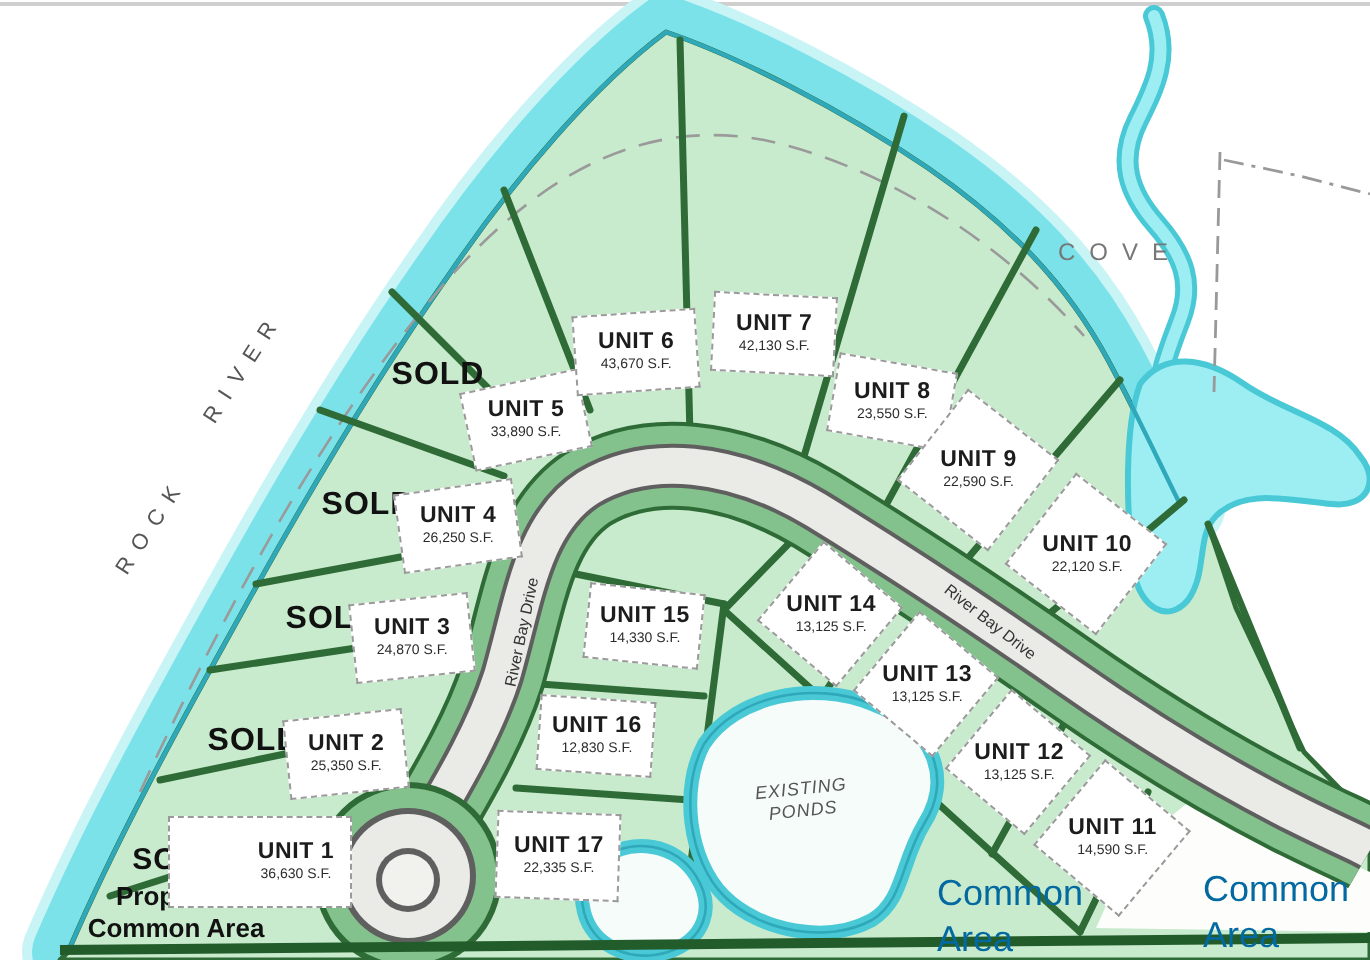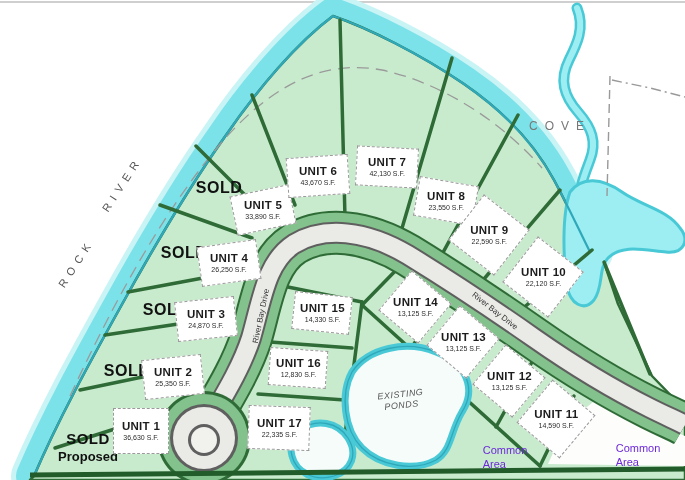--- a/index.html
+++ b/index.html
@@ -19,21 +19,21 @@
   .unit-sf{font-size:7px;color:#2b2b2b;margin-top:1px;}
   .sold{font-size:16px;font-weight:700;color:#111;letter-spacing:.5px;}
   .proposed-block{text-align:center;color:#111;line-height:1.25;}
   .proposed-block .l1{font-size:15px;font-weight:700;letter-spacing:.5px;}
   .proposed-block .l2{font-size:13px;font-weight:700;}
   .proposed-block .l3{font-size:13px;font-weight:700;}
   .water-name{color:#555;font-size:11px;letter-spacing:6px;font-weight:400;}
   .cove-name{color:#777;font-size:12px;letter-spacing:7px;}
   .road-name{color:#333;font-size:8px;}
   .ponds-name{color:#555;font-size:9px;font-style:italic;text-align:center;line-height:1.2;letter-spacing:.5px;}
-  .common-name{color:#6d28d9;font-size:11px;line-height:1.25;}
+  .common-name{color:#0369a1;font-size:18px;line-height:1.25;}
 </style>
 </head>
 <body>
 
 <div id="stage">
 
 <svg width="685" height="480" viewBox="0 0 685 480">
 
   <rect x="0" y="0" width="685" height="480" fill="#ffffff"></rect>
 
@@ -133,23 +133,24 @@
 </div>
 
 <div class="lbl sold" style="left:219px;top:188px;">SOLD</div>
 <div class="lbl sold" style="left:184px;top:253px;">SOLD</div>
 <div class="lbl sold" style="left:166px;top:310px;">SOLD</div>
 <div class="lbl sold" style="left:127px;top:371px;">SOLD</div>
 
 <div class="lbl proposed-block" style="left:88px;top:447px;">
   <div class="l1">SOLD</div>
   <div class="l2">Proposed</div>
-</div>
-
-<div class="unit-box" style="left:141px;top:431px;width:54px;height:44px;--rot:0deg;">
+  <div class="l3">Common Area</div>
+</div>
+
+<div class="unit-box" style="left:130px;top:431px;width:54px;height:44px;padding-left:36px;--rot:0deg;">
   <div class="unit-text">
         <div class="unit-name">UNIT 1</div>
         <div class="unit-sf">36,630 S.F.</div>
       </div>
 </div>
 <div class="unit-box" style="left:173px;top:377px;width:58px;height:38px;--rot:-6deg;">
   <div class="unit-text">
         <div class="unit-name">UNIT 2</div>
         <div class="unit-sf">25,350 S.F.</div>
       </div>

